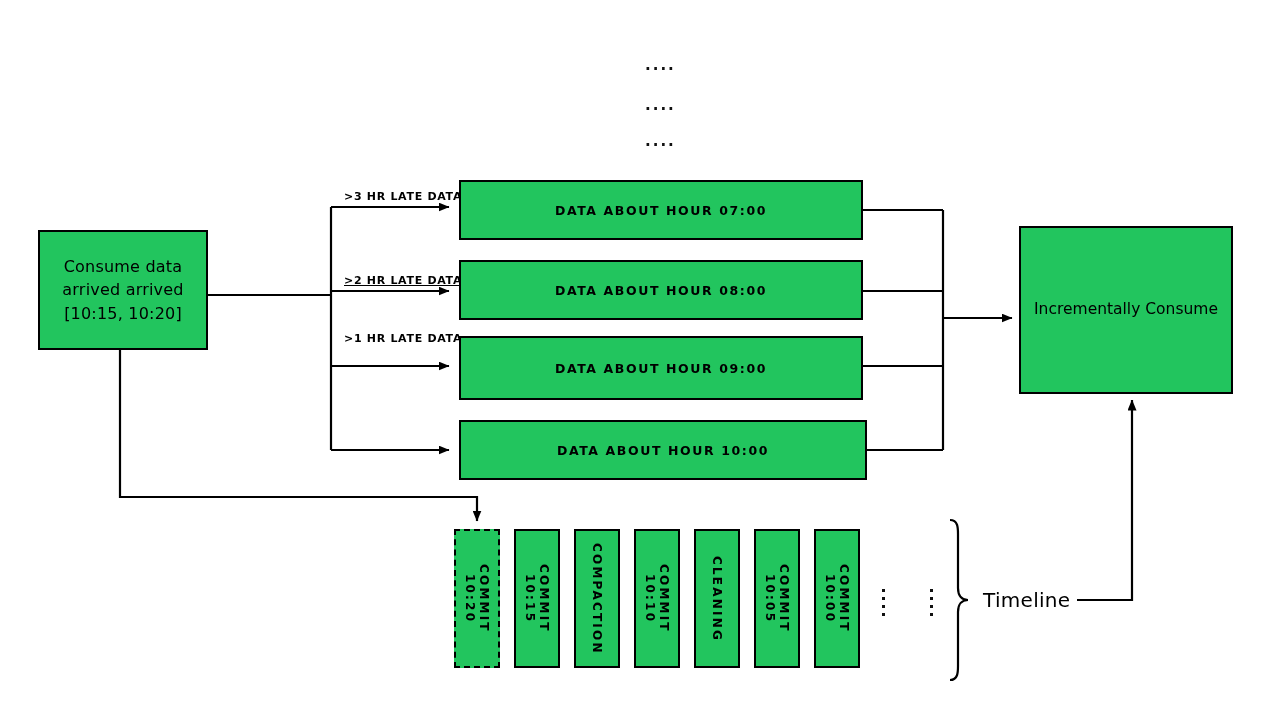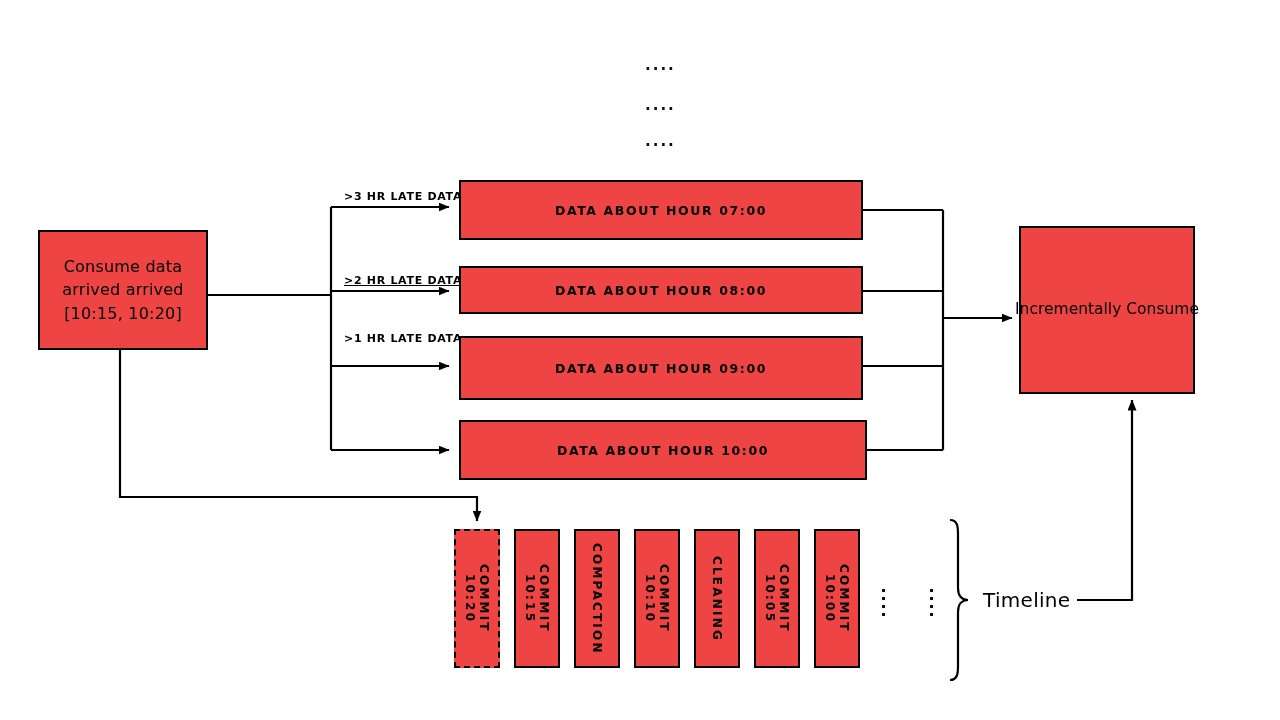--- a/index.html
+++ b/index.html
@@ -9,21 +9,21 @@
     color:#000000;
     overflow:hidden;
   }
   #stage{position:relative;width:1280px;height:720px;}
   svg#wires{position:absolute;left:0;top:0;width:1280px;height:720px;}
 
   .box{
     position:absolute;
     box-sizing:border-box;
     border:2px solid #000;
-    background:#ef4444;
+    background:#22c55e;
     display:flex;align-items:center;justify-content:center;
     text-align:center;
   }
   .box.dashed{border-style:dashed;border-width:2px;}
 
   .src-box{
     font-family:"DejaVu Sans", sans-serif;
     font-size:16px;
     line-height:1.45;
     letter-spacing:.2px;
@@ -140,31 +140,31 @@
     <span class="ln">[10:15, 10:20]</span>
   </div>
 
   <div class="edge-label" style="left:344px;top:190px;">&gt;3 HR LATE DATA</div>
   <div class="edge-label" style="left:344px;top:274px;text-decoration:underline;">&gt;2 HR LATE DATA</div>
   <div class="edge-label" style="left:344px;top:332px;">&gt;1 HR LATE DATA</div>
 
   <div class="box hour-box" style="left:459px;top:180px;width:404px;height:60px;">
     <span>DATA ABOUT HOUR 07:00</span>
   </div>
-  <div class="box hour-box" style="left:459px;top:266px;width:404px;height:48px;">
+  <div class="box hour-box" style="left:459px;top:260px;width:404px;height:60px;">
     <span>DATA ABOUT HOUR 08:00</span>
   </div>
   <div class="box hour-box" style="left:459px;top:336px;width:404px;height:64px;">
     <span>DATA ABOUT HOUR 09:00</span>
   </div>
   <div class="box hour-box" style="left:459px;top:420px;width:408px;height:60px;">
     <span>DATA ABOUT HOUR 10:00</span>
   </div>
 
-  <div class="box sink-box" style="left:1019px;top:226px;width:176px;height:168px;">
+  <div class="box sink-box" style="left:1019px;top:226px;width:214px;height:168px;">
     <span class="ln">Incrementally Consume</span>
   </div>
 
   <div class="box commit-box dashed" style="left:454px;top:529px;width:46px;height:139px;">
     <span>COMMIT 10:20</span>
   </div>
   <div class="box commit-box" style="left:514px;top:529px;width:46px;height:139px;">
     <span>COMMIT 10:15</span>
   </div>
   <div class="box commit-box" style="left:574px;top:529px;width:46px;height:139px;">

